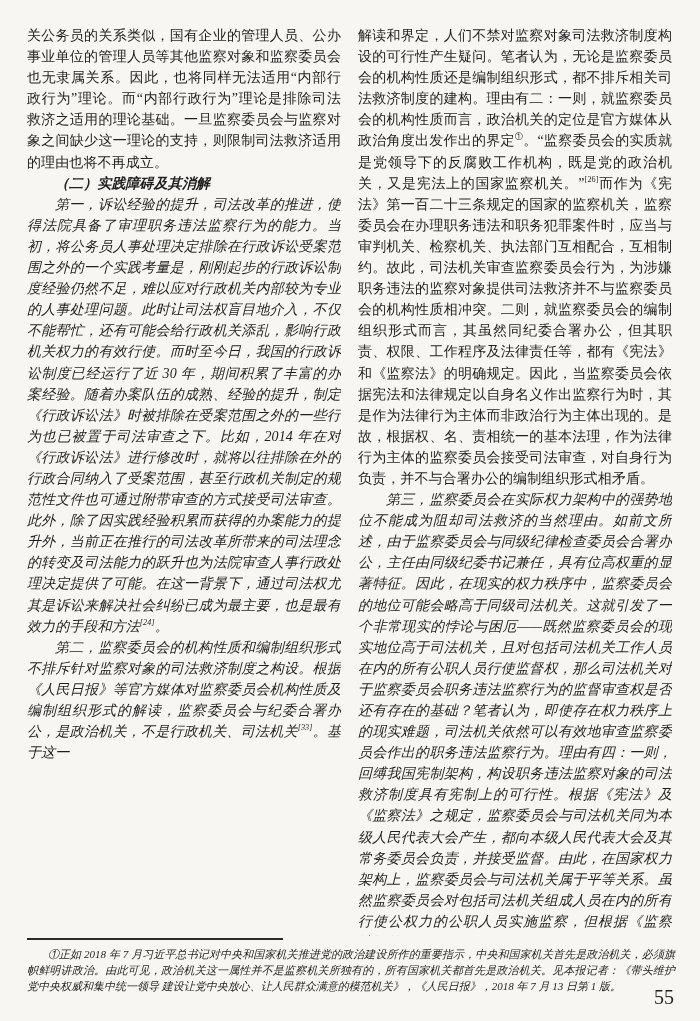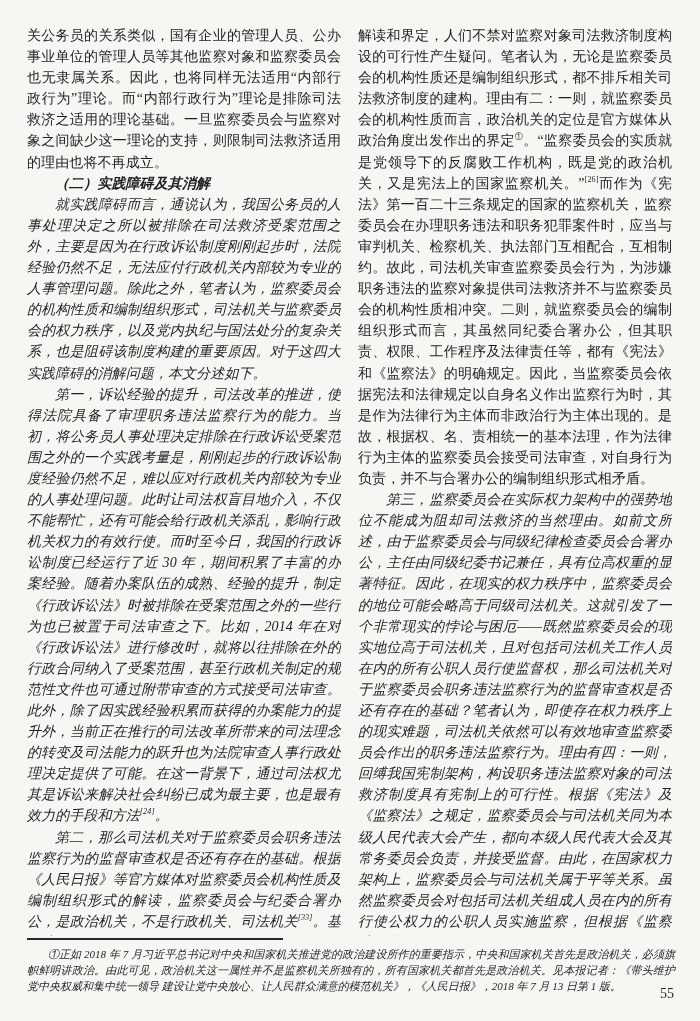--- a/index.html
+++ b/index.html
@@ -56,35 +56,34 @@
   }
   .footnote .para {
     font-size: 11px;
     line-height: 16.2px;
   }
   .footnote .para.indent { text-indent: 1.9em; }
   .page-number {
     position: absolute;
     right: 26px;
     top: 986px;
-    font-size: 14px;
+    font-size: 20px;
     color: #1f1f1f;
   }
 </style>
 </head>
 <body>
 
 <div class="page">
   <div class="columns">
     <div class="column">
         <p class="para body"><span>关公务员的关系类似，国有企业的管理人员、公办事业单位的管理人员等其他监察对象和监察委员会也无隶属关系。因此，也将同样无法适用“内部行政行为”理论。而“内部行政行为”理论是排除司法救济之适用的理论基础。一旦监察委员会与监察对象之间缺少这一理论的支持，则限制司法救济适用的理由也将不再成立。</span></p>
         <p class="para heading indent"><span>（二）实践障碍及其消解</span></p>
-        <p class="para body indent"><span>就实践障碍而言，通说认为，我国公务员的人事处理决定之所以被排除在司法救济受案范围之外，主要是因为在行政诉讼制度刚刚起步时，法院经验仍然不足，无法应付行政机关内部较为专业的人事管理问题。除此之外，笔者认为，监察委员会的机构性质和编制组织形式，司法机关与监察委员会的权力秩序，以及党内执纪与国法处分的复杂关系，也是阻碍该制度构建的重要原因。对于这四大实践障碍的消解问题，本文分述如下。</span></p>
         <p class="para body indent"><span>第一，诉讼经验的提升，司法改革的推进，使得法院具备了审理职务违法监察行为的能力。当初，将公务员人事处理决定排除在行政诉讼受案范围之外的一个实践考量是，刚刚起步的行政诉讼制度经验仍然不足，难以应对行政机关内部较为专业的人事处理问题。此时让司法权盲目地介入，不仅不能帮忙，还有可能会给行政机关添乱，影响行政机关权力的有效行使。而时至今日，我国的行政诉讼制度已经运行了近 30 年，期间积累了丰富的办案经验。随着办案队伍的成熟、经验的提升，制定《行政诉讼法》时被排除在受案范围之外的一些行为也已被置于司法审查之下。比如，2014 年在对《行政诉讼法》进行修改时，就将以往排除在外的行政合同纳入了受案范围，甚至行政机关制定的规范性文件也可通过附带审查的方式接受司法审查。此外，除了因实践经验积累而获得的办案能力的提升外，当前正在推行的司法改革所带来的司法理念的转变及司法能力的跃升也为法院审查人事行政处理决定提供了可能。在这一背景下，通过司法权尤其是诉讼来解决社会纠纷已成为最主要，也是最有效力的手段和方法</span><sup class="fn-ref">[24]</sup><span>。</span></p>
-        <p class="para body indent"><span>第二，那么司法机关对于监察委员会职务违法监察行为的监督审查权是否还有存在的基础。根据《人民日报》等官方媒体对监察委员会机构性质及编制组织形式的解读，监察委员会与纪委合署办公，是政治机关，不是行政机关、司法机关</span><sup class="fn-ref">[33]</sup><span>。基于这一</span></p>
+        <p class="para body indent"><span>第二，监察委员会的机构性质和编制组织形式不排斥针对监察对象的司法救济制度之构设。根据《人民日报》等官方媒体对监察委员会机构性质及编制组织形式的解读，监察委员会与纪委合署办公，是政治机关，不是行政机关、司法机关</span><sup class="fn-ref">[33]</sup><span>。基于这一</span></p>
       </div>
     <div class="column">
         <p class="para body"><span>解读和界定，人们不禁对监察对象司法救济制度构设的可行性产生疑问。笔者认为，无论是监察委员会的机构性质还是编制组织形式，都不排斥相关司法救济制度的建构。理由有二：一则，就监察委员会的机构性质而言，政治机关的定位是官方媒体从政治角度出发作出的界定</span><sup class="fn-ref">①</sup><span>。“监察委员会的实质就是党领导下的反腐败工作机构，既是党的政治机关，又是宪法上的国家监察机关。”</span><sup class="fn-ref">[26]</sup><span>而作为《宪法》第一百二十三条规定的国家的监察机关，监察委员会在办理职务违法和职务犯罪案件时，应当与审判机关、检察机关、执法部门互相配合，互相制约。故此，司法机关审查监察委员会行为，为涉嫌职务违法的监察对象提供司法救济并不与监察委员会的机构性质相冲突。二则，就监察委员会的编制组织形式而言，其虽然同纪委合署办公，但其职责、权限、工作程序及法律责任等，都有《宪法》和《监察法》的明确规定。因此，当监察委员会依据宪法和法律规定以自身名义作出监察行为时，其是作为法律行为主体而非政治行为主体出现的。是故，根据权、名、责相统一的基本法理，作为法律行为主体的监察委员会接受司法审查，对自身行为负责，并不与合署办公的编制组织形式相矛盾。</span></p>
         <p class="para body indent"><span>第三，监察委员会在实际权力架构中的强势地位不能成为阻却司法救济的当然理由。如前文所述，由于监察委员会与同级纪律检查委员会合署办公，主任由同级纪委书记兼任，具有位高权重的显著特征。因此，在现实的权力秩序中，监察委员会的地位可能会略高于同级司法机关。这就引发了一个非常现实的悖论与困厄——既然监察委员会的现实地位高于司法机关，且对包括司法机关工作人员在内的所有公职人员行使监督权，那么司法机关对于监察委员会职务违法监察行为的监督审查权是否还有存在的基础？笔者认为，即使存在权力秩序上的现实难题，司法机关依然可以有效地审查监察委员会作出的职务违法监察行为。理由有四：一则，回缚我国宪制架构，构设职务违法监察对象的司法救济制度具有宪制上的可行性。根据《宪法》及《监察法》之规定，监察委员会与司法机关同为本级人民代表大会产生，都向本级人民代表大会及其常务委员会负责，并接受监督。由此，在国家权力架构上，监察委员会与司法机关属于平等关系。虽然监察委员会对包括司法机关组成人员在内的所有行使公权力的公职人员实施监察，但根据《监察法》第</span></p>
       </div>
   </div>
   <div class="footnote-area">
     <div class="footnote-rule"></div>
     <div class="footnote">
         <p class="para footnote indent"><span>①正如 2018 年 7 月习近平总书记对中央和国家机关推进党的政治建设所作的重要指示，中央和国家机关首先是政治机关，必须旗帜鲜明讲政治。由此可见，政治机关这一属性并不是监察机关所独有的，所有国家机关都首先是政治机关。见本报记者：《带头维护党中央权威和集中统一领导 建设让党中央放心、让人民群众满意的模范机关》，《人民日报》，2018 年 7 月 13 日第 1 版。</span></p>

